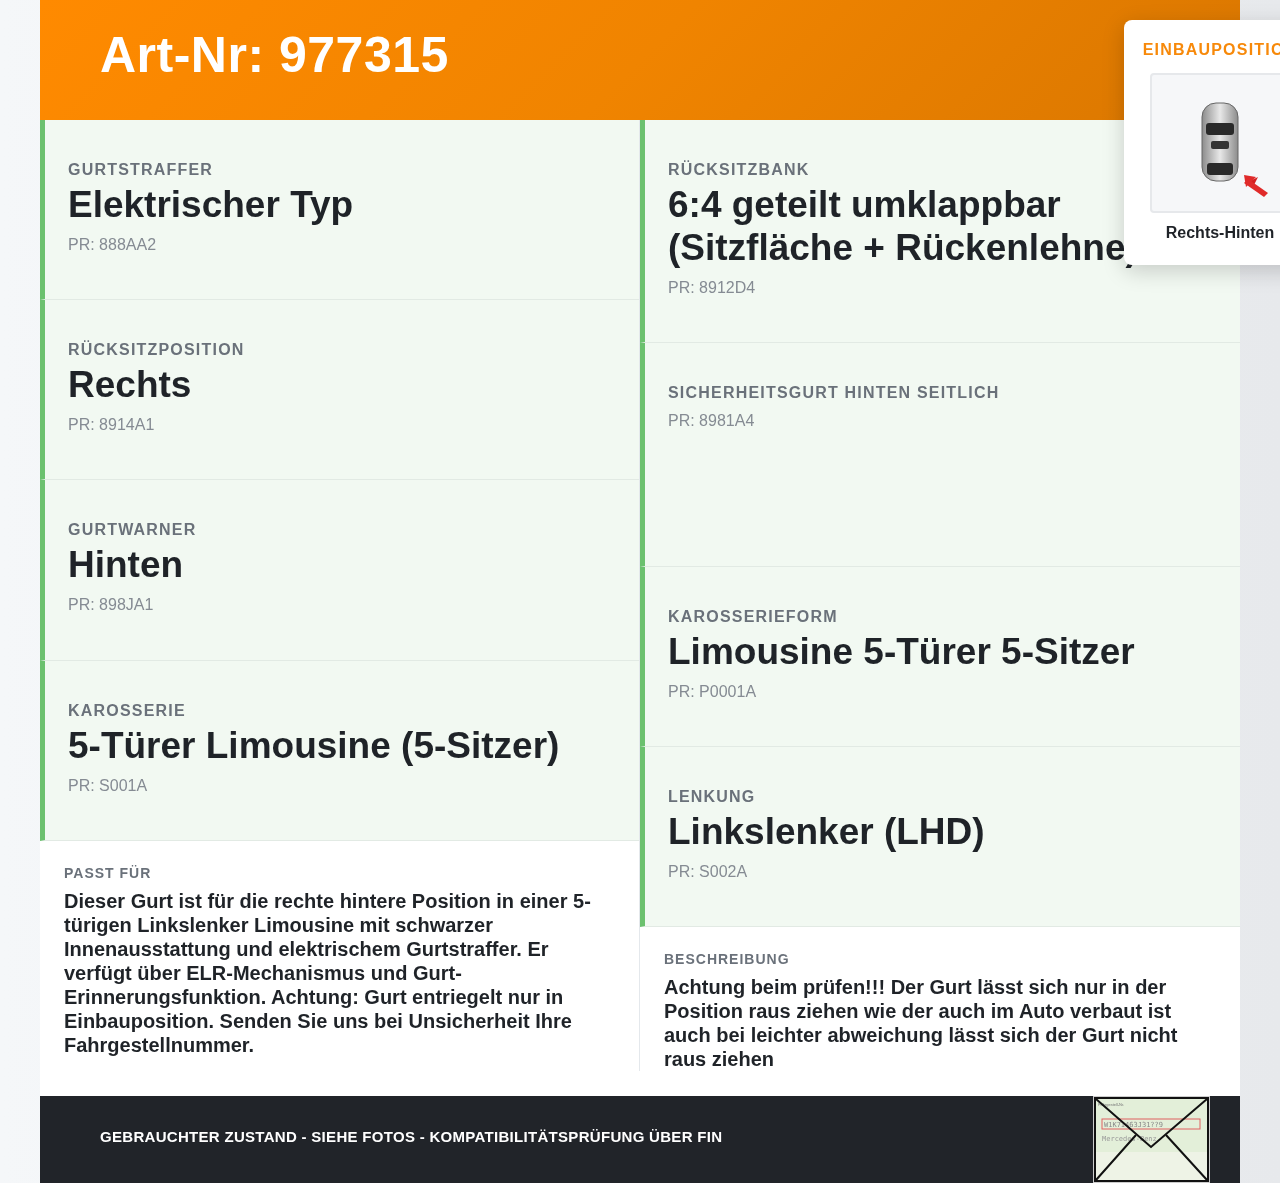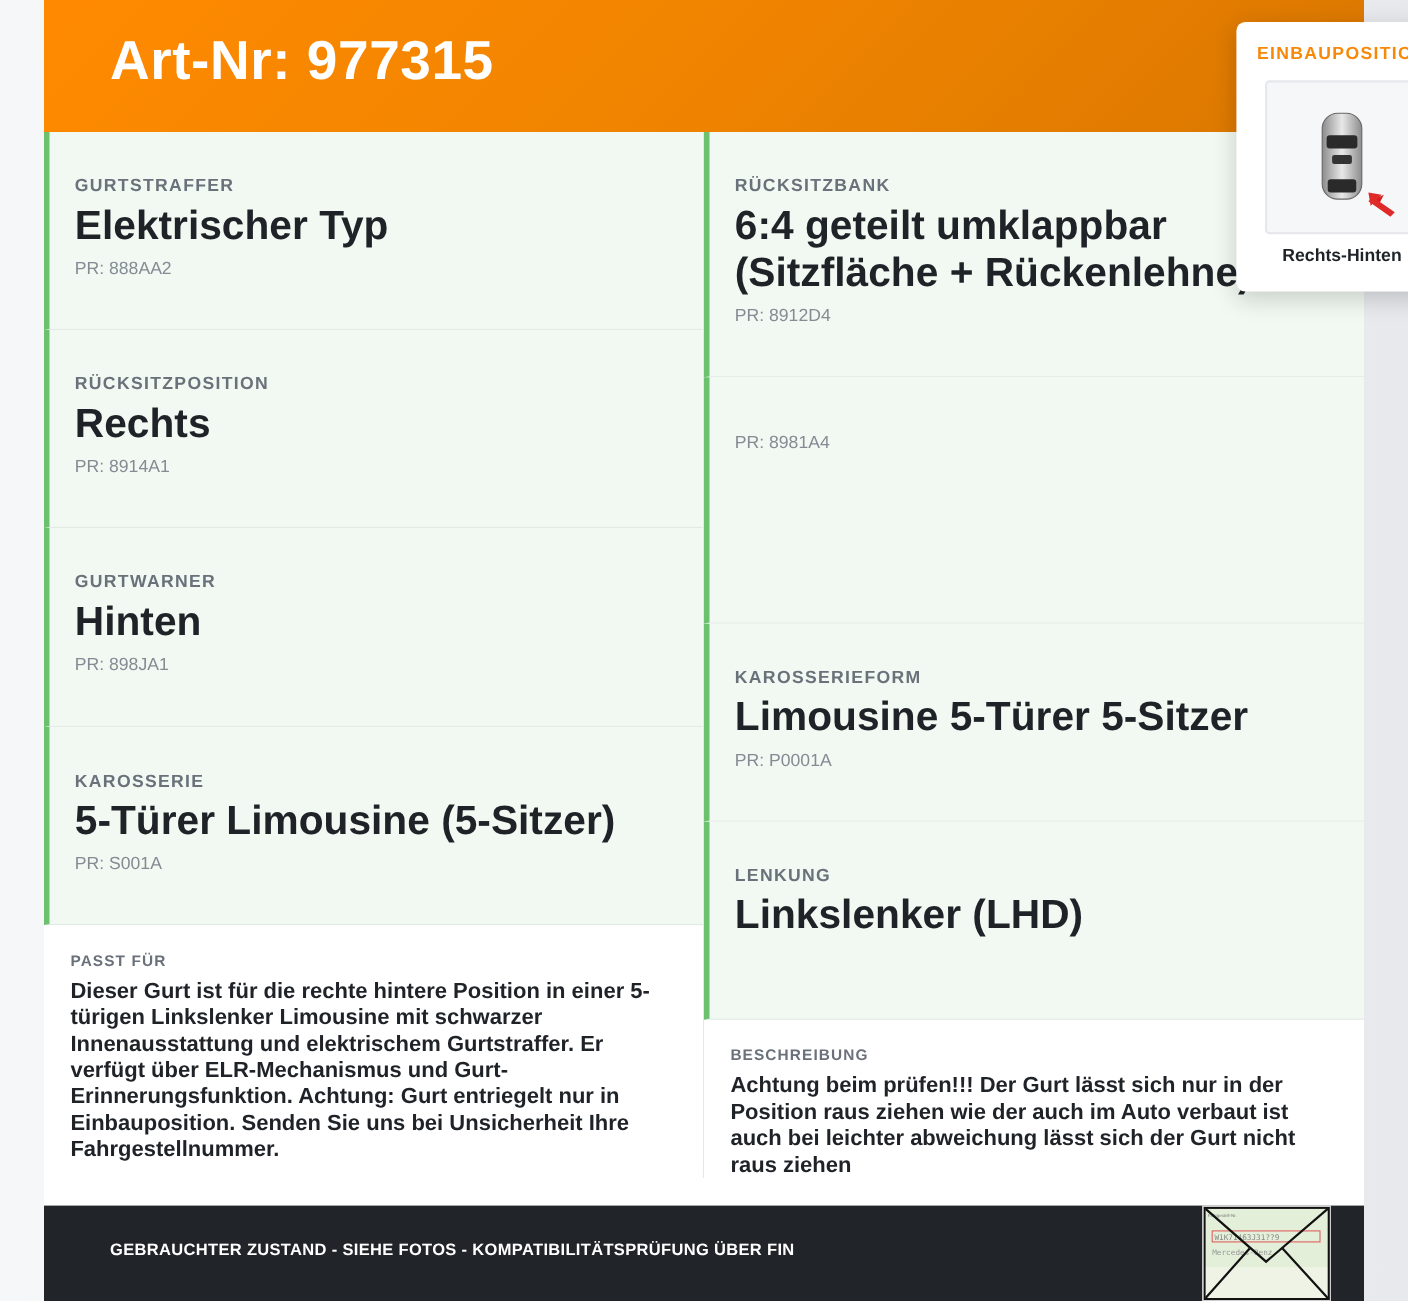--- a/index.html
+++ b/index.html
@@ -110,30 +110,32 @@
       </div>
     </div>
 
     <div class="col right">
       <div class="card" style="height:223px;padding-top:41px;">
         <div class="card-label">RÜCKSITZBANK</div>
         <div class="card-value">6:4 geteilt umklappbar (Sitzfläche + Rückenlehne)</div>
         <div class="card-pr">PR: 8912D4</div>
       </div>
       <div class="card" style="height:224px;padding-top:41px;">
+        <div class="card-label">SICHERHEITSGURT HINTEN SEITLICH</div>
         <div class="card-pr">PR: 8981A4</div>
       </div>
       <div class="card" style="height:180px;padding-top:41px;">
         <div class="card-label">KAROSSERIEFORM</div>
         <div class="card-value">Limousine 5-Türer 5-Sitzer</div>
         <div class="card-pr">PR: P0001A</div>
       </div>
       <div class="card" style="height:180px;padding-top:41px;">
         <div class="card-label">LENKUNG</div>
         <div class="card-value">Linkslenker (LHD)</div>
+        <div class="card-pr">PR: S002A</div>
       </div>
       <div class="notes">
         <div class="notes-label">BESCHREIBUNG</div>
         <div class="notes-text">Achtung beim prüfen!!! Der Gurt lässt sich nur in der Position raus ziehen wie der auch im Auto verbaut ist auch bei leichter abweichung lässt sich der Gurt nicht raus ziehen</div>
       </div>
     </div>
   </div>
 
   <div class="footer">
     <div class="footer-text">GEBRAUCHTER ZUSTAND - SIEHE FOTOS - KOMPATIBILITÄTSPRÜFUNG ÜBER FIN</div>

